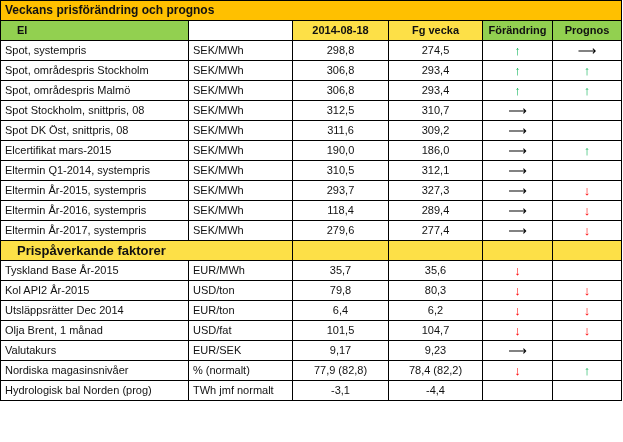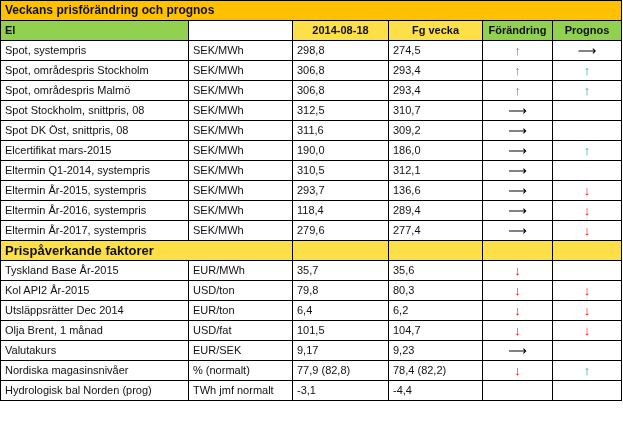--- a/index.html
+++ b/index.html
@@ -52,38 +52,38 @@
     padding-left: 4px;
   }
   .section-head td {
     background: #fde047;
     font-weight: bold;
     font-size: 13px;
     height: 20px;
     line-height: 20px;
   }
   .section-head td.sec-title {
-    padding-left: 4px;
+    padding-left: 16px;
   }
   .hdr td {
     font-weight: bold;
     text-align: center;
     font-size: 11px;
     height: 20px;
     line-height: 20px;
   }
   .hdr td.blank-label, .hdr td.blank-unit {
     background: #ffffff;
   }
   .hdr td.green-hdr {
     background: #92d050;
   }
   td.label { text-align: left; }
   td.unit  { text-align: left; }
-  td.num   { }
+  td.num   { text-align: center; }
   td.arrow { text-align: center; font-size: 13px; line-height: 19px; }
   .up   { color: #00b050; }
   .down { color: #ff0000; }
   .flat { color: #000000; }
 </style>
 </head>
 <body>
 
 <div id="sheet">
   <table class="grid">
@@ -160,21 +160,21 @@
           <td class="unit">SEK/MWh</td>
           <td class="num">310,5</td>
           <td class="num">312,1</td>
           <td class="arrow"><span class="flat">⟶</span></td>
           <td class="arrow"></td>
         </tr>
         <tr>
           <td class="label">Eltermin År-2015, systempris</td>
           <td class="unit">SEK/MWh</td>
           <td class="num">293,7</td>
-          <td class="num">136,6</td>
+          <td class="num">327,3</td>
           <td class="arrow"><span class="flat">⟶</span></td>
           <td class="arrow"><span class="down">↓</span></td>
         </tr>
         <tr>
           <td class="label">Eltermin År-2016, systempris</td>
           <td class="unit">SEK/MWh</td>
           <td class="num">118,4</td>
           <td class="num">289,4</td>
           <td class="arrow"><span class="flat">⟶</span></td>
           <td class="arrow"><span class="down">↓</span></td>

